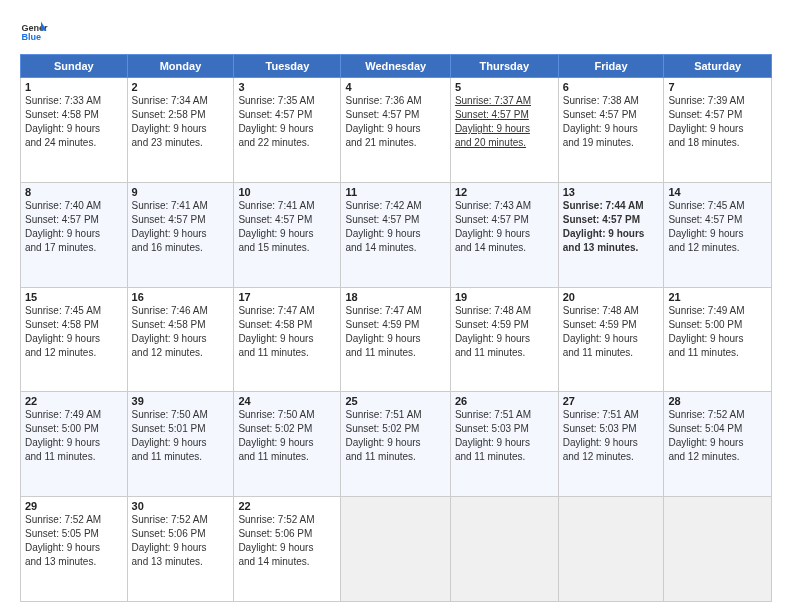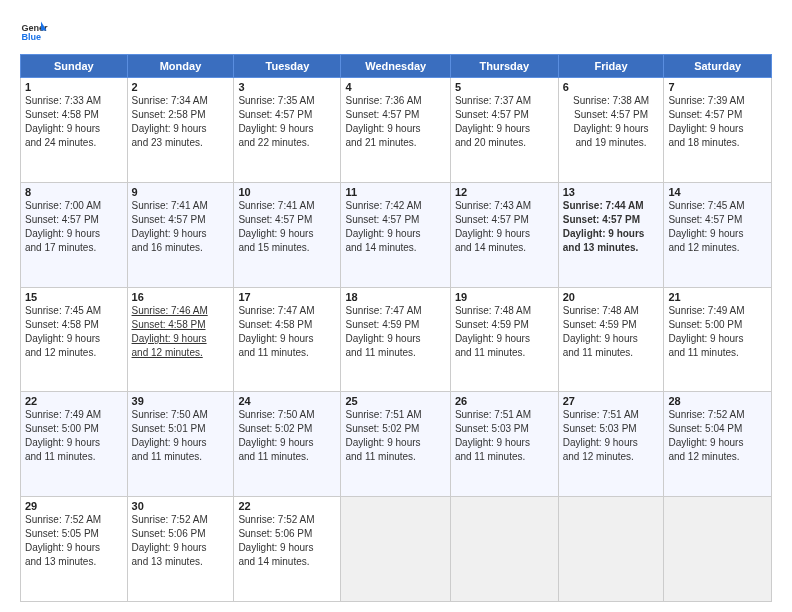--- a/index.html
+++ b/index.html
@@ -140,44 +140,44 @@
           </td>
           <td>
             <span class="day-num">4</span>
             <div class="day-info" style="white-space: pre-line;">Sunrise: 7:36 AM
 Sunset: 4:57 PM
 Daylight: 9 hours
 and 21 minutes.</div>
           </td>
           <td>
             <span class="day-num">5</span>
-            <div class="day-info" style="white-space: pre-line;">Sunrise: 7:37 AM
+            <div class="day-info" style="white-space: pre-line; text-decoration: underline;">Sunrise: 7:37 AM
 Sunset: 4:57 PM
 Daylight: 9 hours
 and 20 minutes.</div>
           </td>
           <td>
             <span class="day-num">6</span>
-            <div class="day-info" style="white-space: pre-line; text-align: center;">Sunrise: 7:38 AM
+            <div class="day-info" style="white-space: pre-line;">Sunrise: 7:38 AM
 Sunset: 4:57 PM
 Daylight: 9 hours
 and 19 minutes.</div>
           </td>
           <td>
             <span class="day-num">7</span>
             <div class="day-info" style="white-space: pre-line;">Sunrise: 7:39 AM
 Sunset: 4:57 PM
 Daylight: 9 hours
 and 18 minutes.</div>
           </td>
         </tr>
         <tr>
           <td>
             <span class="day-num">8</span>
-            <div class="day-info" style="white-space: pre-line;">Sunrise: 7:00 AM
+            <div class="day-info" style="white-space: pre-line;">Sunrise: 7:40 AM
 Sunset: 4:57 PM
 Daylight: 9 hours
 and 17 minutes.</div>
           </td>
           <td>
             <span class="day-num">9</span>
             <div class="day-info" style="white-space: pre-line;">Sunrise: 7:41 AM
 Sunset: 4:57 PM
 Daylight: 9 hours
 and 16 minutes.</div>
@@ -221,21 +221,21 @@
         <tr>
           <td>
             <span class="day-num">15</span>
             <div class="day-info" style="white-space: pre-line;">Sunrise: 7:45 AM
 Sunset: 4:58 PM
 Daylight: 9 hours
 and 12 minutes.</div>
           </td>
           <td>
             <span class="day-num">16</span>
-            <div class="day-info" style="white-space: pre-line; text-decoration: underline;">Sunrise: 7:46 AM
+            <div class="day-info" style="white-space: pre-line;">Sunrise: 7:46 AM
 Sunset: 4:58 PM
 Daylight: 9 hours
 and 12 minutes.</div>
           </td>
           <td>
             <span class="day-num">17</span>
             <div class="day-info" style="white-space: pre-line;">Sunrise: 7:47 AM
 Sunset: 4:58 PM
 Daylight: 9 hours
 and 11 minutes.</div>

